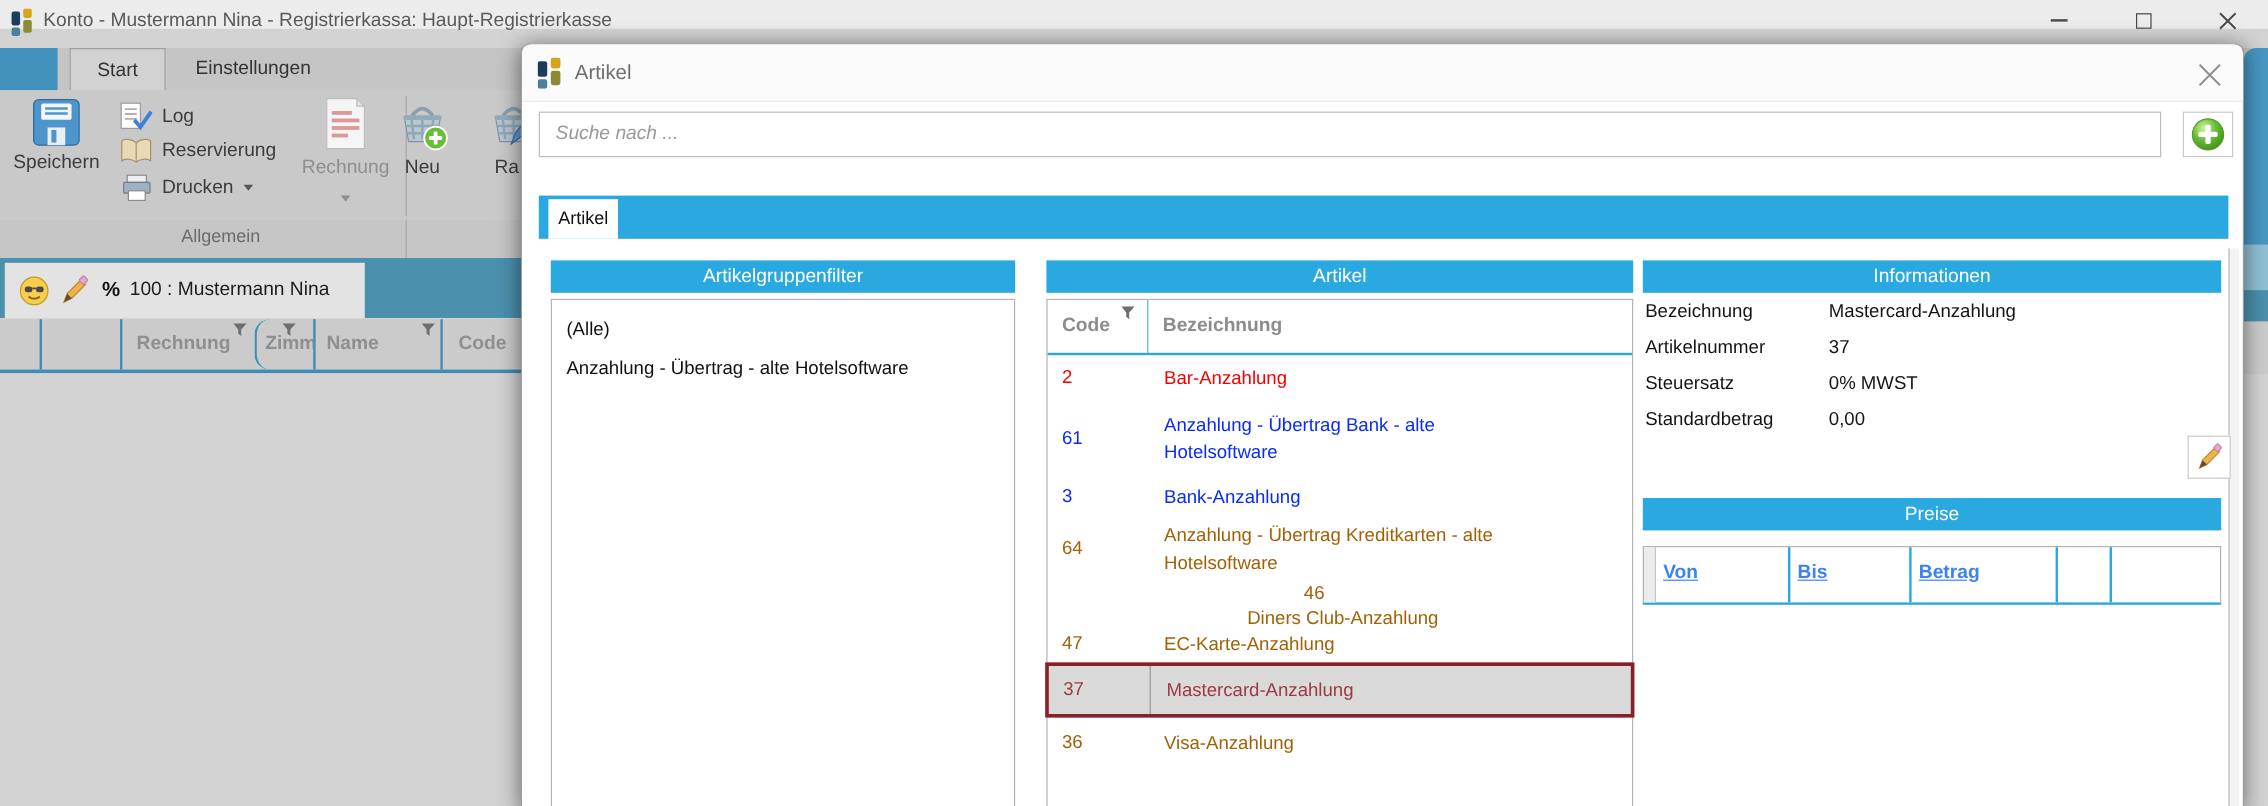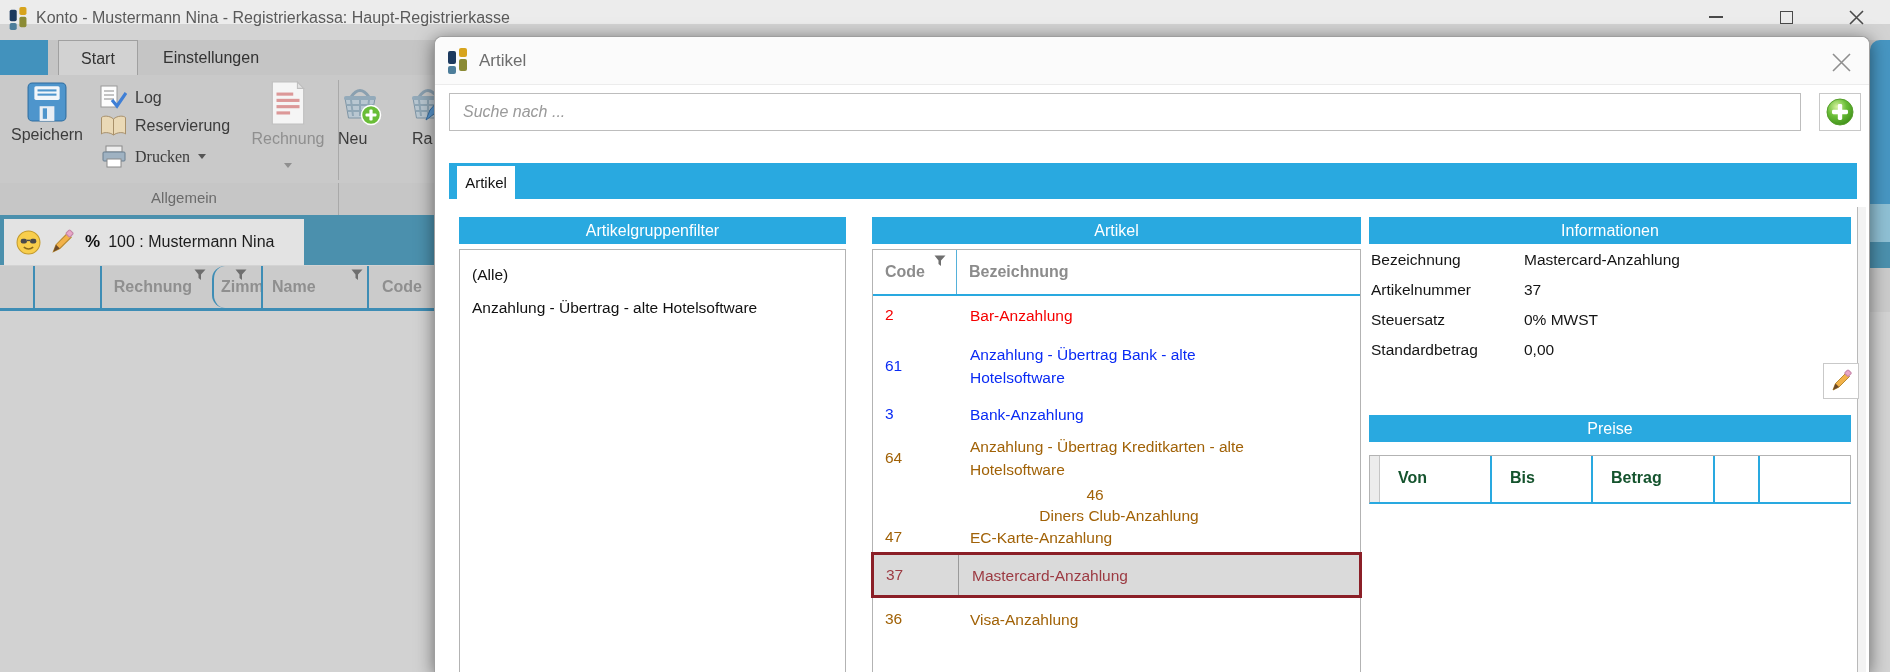--- a/index.html
+++ b/index.html
@@ -68,21 +68,21 @@
   .artrow.red { color:#f50000; }
   .artrow.blue { color:#0a2bf4; }
   .artrow.darkred { color:#a16207; }
   .artrow.sel { background:#dadada; border:3px solid #8b1f27; color:#9c3a42; margin:0 -2px; }
   .artrow.sel .cell-name { border-left:1px solid #9a9a9a; align-self:stretch; display:flex; align-items:center; }
 
   .inforow { position:absolute; height:30px; font-size:15.5px; color:#141414; line-height:30px; white-space:nowrap; }
   .editbtn { position:absolute; left:1388px; top:326px; width:36px; height:36px; border:1px solid #c9c9c9; background:#fff; display:flex; align-items:center; justify-content:center; }
 
   .pricetable { position:absolute; left:934px; top:418px; width:482px; height:49px; border:1px solid #b3b3b3; border-bottom:2px solid #29a9e0; display:flex; background:#fff; }
-  .pcell { height:100%; font-weight:bold; font-size:16px; color:#14532d; line-height:44px; padding-left:18px; border-left:2px solid #29a9e0; overflow:hidden; }
+  .pcell { height:100%; font-weight:bold; font-size:16px; color:#3b82f6; line-height:44px; padding-left:6px; border-left:2px solid #29a9e0; overflow:hidden;text-decoration:underline; }
   .pcell.first { border-left:none; }
   .pstrip { width:10px; background:#ececec; border-right:1px solid #c5c5c5; }
 </style>
 </head>
 <body>
 
 <div id="screen">
 
   <div class="abs titlebar">
     <svg class="abs" style="left:9px;top:7px;" width="19" height="23" viewBox="0 0 20 26">
@@ -137,21 +137,21 @@
     </div>
 
     <div class="abs" style="left:100px;top:40px;display:flex;align-items:center;gap:8px;">
       <svg width="27" height="22" viewBox="0 0 27 22">
         <path d="M13.5 4 C9.5 0.5,3.5 0.5,1.5 2.5 V19 C3.5 17,9.5 17,13.5 20 C17.5 17,23.5 17,25.5 19 V2.5 C23.5 0.5,17.5 0.5,13.5 4 Z" fill="#ead9b6" stroke="#a8906a"></path>
         <line x1="13.5" y1="4" x2="13.5" y2="20" stroke="#a8906a"></line>
       </svg>
       <span class="ribbon-label">Reservierung</span>
     </div>
 
-    <div class="abs" style="left:101px;top:70px;display:flex;align-items:center;gap:8px;font-family:Liberation Serif, serif;">
+    <div class="abs" style="left:101px;top:70px;display:flex;align-items:center;gap:8px;">
       <svg width="26" height="23" viewBox="0 0 26 23">
         <rect x="5" y="1" width="16" height="6" fill="#eeeeee" stroke="#8a8a8a"></rect>
         <rect x="2" y="7" width="22" height="9" rx="1" fill="#9fb2c2" stroke="#6b7f8f"></rect>
         <rect x="6" y="14" width="14" height="8" fill="#ffffff" stroke="#8a8a8a"></rect>
       </svg>
       <span class="ribbon-label">Drucken</span>
       <span class="caret"></span>
     </div>
 
     <div class="abs" style="left:240px;top:5px;width:96px;text-align:center;">
@@ -161,21 +161,21 @@
         <rect x="6" y="12" width="16" height="3" fill="#e09090"></rect>
         <rect x="6" y="18" width="22" height="3" fill="#e09090"></rect>
         <rect x="6" y="24" width="22" height="3" fill="#e09090"></rect>
         <rect x="6" y="30" width="13" height="3" fill="#e09090"></rect>
       </svg>
       <div class="ribbon-label disabled">Rechnung</div>
       <div style="margin-top:6px;"><span class="caret" style="border-top-color:#8f8f8f;"></span></div>
     </div>
     <div class="vsep" style="left:338px;top:5px;height:100px;"></div>
 
-    <div class="abs" style="left:338px;top:7px;width:52px;text-align:left;">
+    <div class="abs" style="left:326px;top:7px;width:52px;text-align:center;">
       <svg width="44" height="44" viewBox="0 0 44 44">
         <path d="M13 15 Q22 2 31 15" stroke="#8aa0b0" fill="none" stroke-width="3"></path>
         <path d="M7 16 L37 16 L33.5 36 L10.5 36 Z" fill="#b9c7d1" stroke="#7e95a5"></path>
         <path d="M13 18 L15 34 M22 18 L22 34 M31 18 L29 34" stroke="#90a7b6" stroke-width="2"></path>
         <path d="M9 23 L35 23 M10 29 L34 29" stroke="#90a7b6" stroke-width="2"></path>
         <rect x="6" y="14" width="32" height="4" rx="2" fill="#93aaba"></rect>
         <circle cx="33" cy="33" r="9.5" fill="#69bd37" stroke="#ffffff" stroke-width="1.5"></circle>
         <rect x="31.4" y="27.5" width="3.2" height="11" rx="1" fill="#fff"></rect>
         <rect x="27.5" y="31.4" width="11" height="3.2" rx="1" fill="#fff"></rect>
       </svg>

